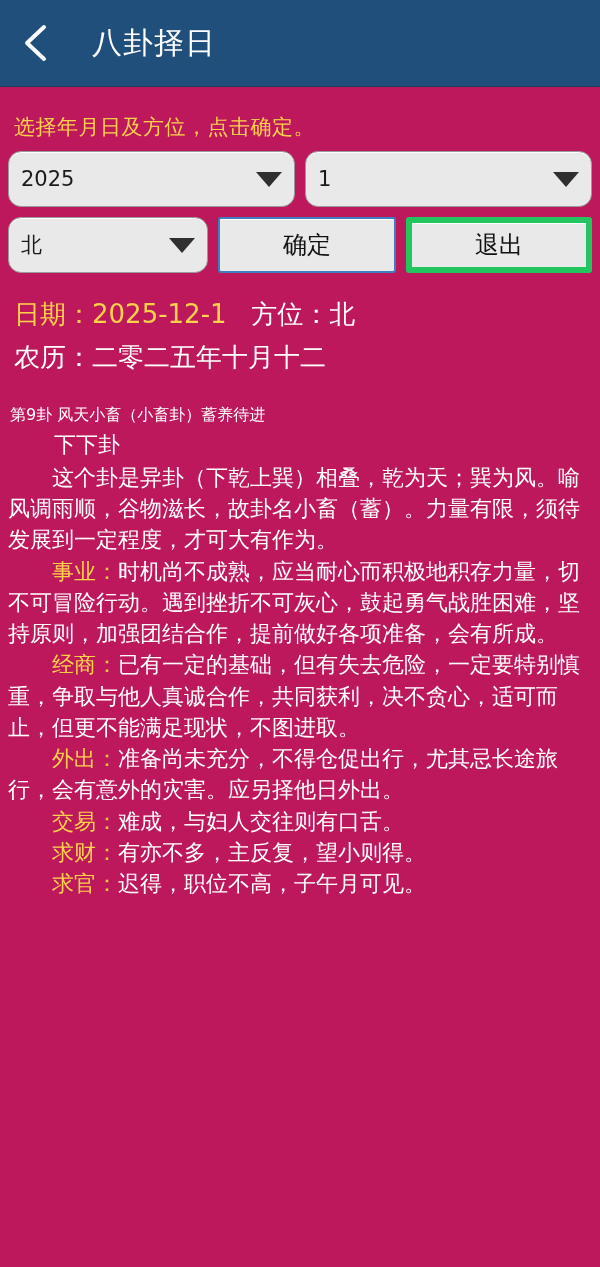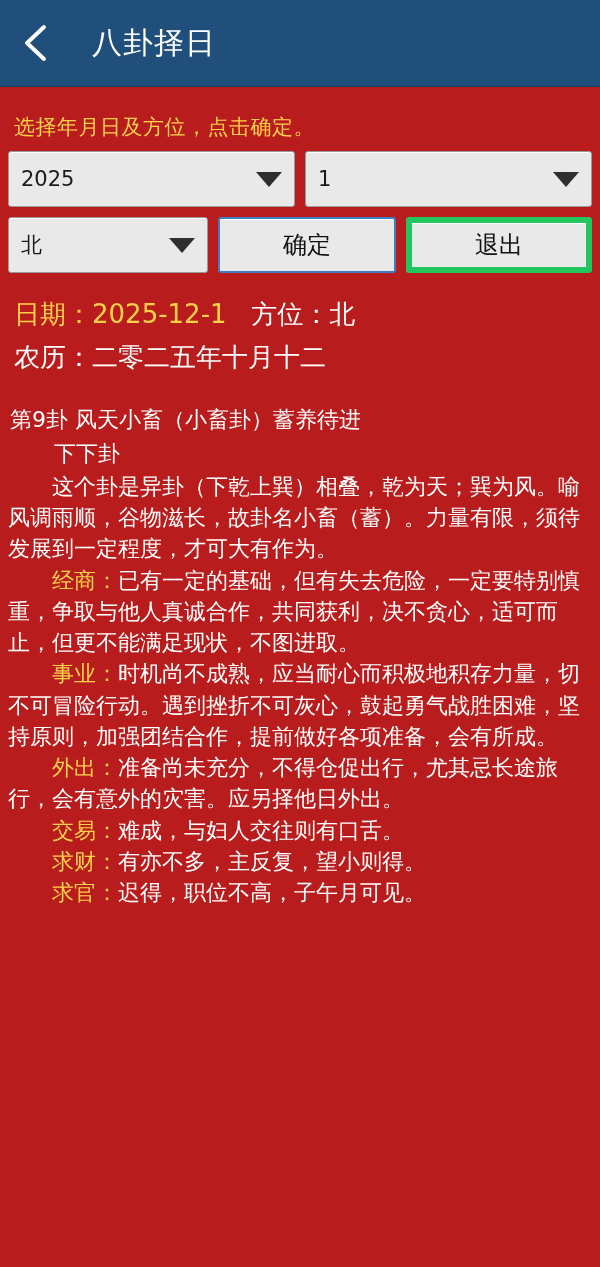--- a/index.html
+++ b/index.html
@@ -11,21 +11,21 @@
     width: 600px;
     height: 1267px;
     font-family: "DejaVu Sans", "Liberation Sans", sans-serif;
     overflow: hidden;
     position: relative;
     background: linear-gradient(#2e6292, #2e6292);
   }
   .app {
     width: 600px;
     height: 1267px;
-    background: #b91c1c;
+    background: #be185d;
     position: relative;
     display: flex;
     flex-direction: column;
     justify-content: center;
   }
   
   .titlebar {
     height: 86px;
     background: #1f4f7a;
     display: flex;
@@ -63,21 +63,21 @@
   .row {
     display: flex;
     gap: 10px;
     margin-bottom: 10px;
   }
   .select {
     flex: 1 1 0;
     height: 56px;
     background: #e9e9e9;
     border: 1px solid #9a9a9a;
-    border-radius: 3px;
+    border-radius: 13px;
     display: flex;
     align-items: center;
     padding: 0 12px;
     box-sizing: border-box;
     color: #1a1a1a;
     font-size: 21px;
     position: relative;
     cursor: pointer;
     box-shadow: inset 0 1px 0 #ffffff;
   }
@@ -112,21 +112,21 @@
     font-size: 26px;
     color: #ffffff;
     margin-bottom: 8px;
     white-space: nowrap;
   }
   .lbl-y { color: #ffd24a; }
   .val-y { color: #ffd24a; }
   .val-w { color: #ffffff; }
   .gua-head {
     color: #ffffff;
-    font-size: 22px;
+    font-size: 16px;
     margin: 20px 0 4px 2px;
   }
   .gua-sub {
     color: #ffffff;
     font-size: 22px;
     margin: 0 0 2px 46px;
   }
   .para {
     color: #ffffff;
     font-size: 22px;
@@ -182,21 +182,21 @@
       </div>
       <div class="info-line">
         <span class="val-w">农历：</span><span class="val-w">二零二五年十月十二</span>
       </div>
     </div>
 
     <div class="gua-head">第9卦 风天小畜（小畜卦）蓄养待进</div>
     <div class="gua-sub">下下卦</div>
 
     <p class="para"><span class="tag"></span><span>这个卦是异卦（下乾上巽）相叠，乾为天；巽为风。喻风调雨顺，谷物滋长，故卦名小畜（蓄）。力量有限，须待发展到一定程度，才可大有作为。</span></p>
+    <p class="para"><span class="tag">事业：</span><span>时机尚不成熟，应当耐心而积极地积存力量，切不可冒险行动。遇到挫折不可灰心，鼓起勇气战胜困难，坚持原则，加强团结合作，提前做好各项准备，会有所成。</span></p>
     <p class="para"><span class="tag">经商：</span><span>已有一定的基础，但有失去危险，一定要特别慎重，争取与他人真诚合作，共同获利，决不贪心，适可而止，但更不能满足现状，不图进取。</span></p>
-    <p class="para"><span class="tag">事业：</span><span>时机尚不成熟，应当耐心而积极地积存力量，切不可冒险行动。遇到挫折不可灰心，鼓起勇气战胜困难，坚持原则，加强团结合作，提前做好各项准备，会有所成。</span></p>
     <p class="para"><span class="tag">外出：</span><span>准备尚未充分，不得仓促出行，尤其忌长途旅行，会有意外的灾害。应另择他日外出。</span></p>
     <p class="para"><span class="tag">交易：</span><span>难成，与妇人交往则有口舌。</span></p>
     <p class="para"><span class="tag">求财：</span><span>有亦不多，主反复，望小则得。</span></p>
     <p class="para"><span class="tag">求官：</span><span>迟得，职位不高，子午月可见。</span></p>
 
   </div>
 </div>
 
 </body></html>

